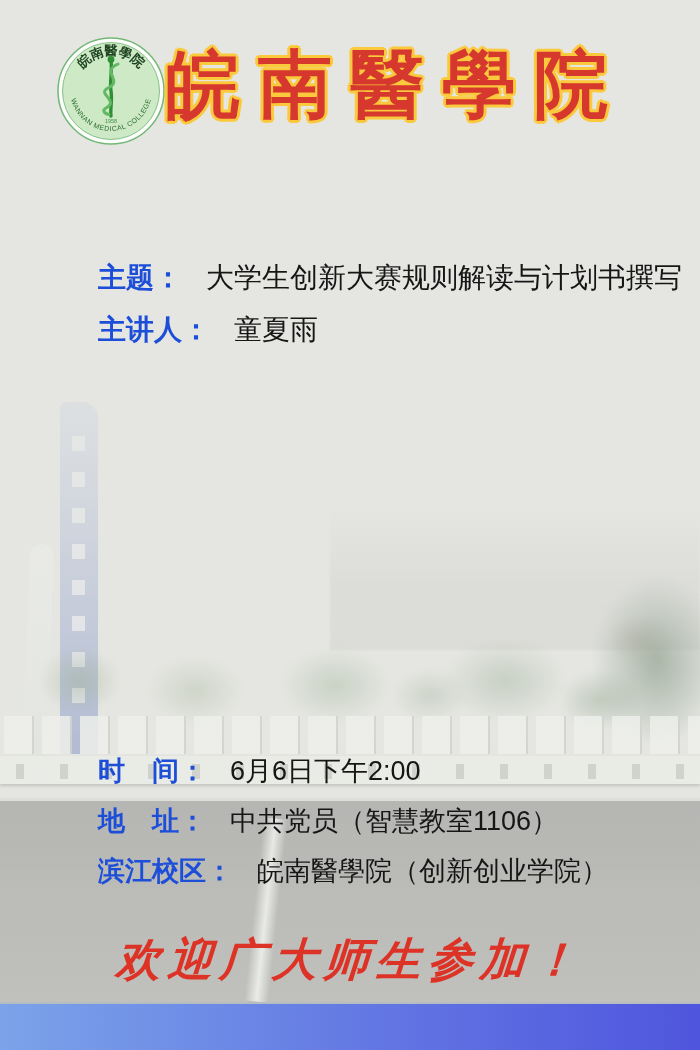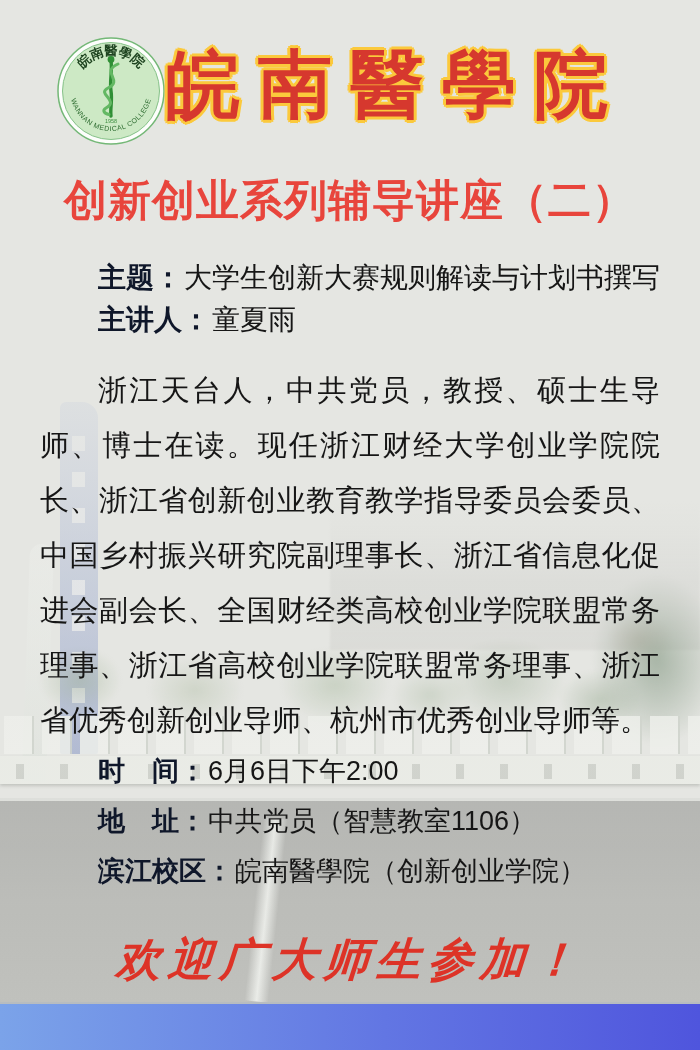--- a/index.html
+++ b/index.html
@@ -83,24 +83,24 @@
     font-size:74px;line-height:96px;font-weight:bold;letter-spacing:18px;
     color:#d6382e;
     text-shadow:3px 0 0 #fbc93c,-3px 0 0 #fbc93c,0 3px 0 #fbc93c,0 -3px 0 #fbc93c,
       2px 2px 0 #fbc93c,-2px 2px 0 #fbc93c,2px -2px 0 #fbc93c,-2px -2px 0 #fbc93c;
   }
   .series-title{
     position:absolute;left:0;top:170px;width:700px;z-index:2;text-align:center;
     font-size:43px;line-height:60px;font-weight:bold;color:#e8453c;letter-spacing:1px;
   }
   .row{position:absolute;left:98px;z-index:2;font-size:28px;line-height:40px;white-space:nowrap;}
-  .row .lab{color:#0f172a;font-weight:bold;}
-  .row .val{color:#161616;margin-left:2px;}
+  .row .lab{color:#1d4ed8;font-weight:bold;}
+  .row .val{color:#161616;margin-left:24px;}
   .r-topic{top:258px;}
-  .r-speaker{top:300px;text-align:right;}
+  .r-speaker{top:310px;text-align:right;}
   .bio{
     position:absolute;left:40px;top:363px;width:620px;z-index:2;margin:0;
     font-size:29px;line-height:55px;color:#161616;
     text-align:justify;text-indent:58px;
   }
   .detail{font-size:27px;}
   .d-time{top:751px;}
   .d-venue{top:801px;}
   .d-org{top:851px;}
   .welcome{
@@ -153,31 +153,29 @@
       <circle cx="55" cy="23.5" r="3.4" fill="#2f8f35" stroke="none"></circle>
     </g>
     <text x="55" y="87" font-size="5.5" text-anchor="middle" fill="#3f8f42">1958</text>
     <text font-size="7" fill="#2c6b2f" letter-spacing="0.5" font-family="Liberation Sans, sans-serif">
       <textPath href="#arcBot" startOffset="50%" text-anchor="middle">WANNAN MEDICAL COLLEGE</textPath>
     </text>
   </svg>
 
   <div class="college-name">皖南醫學院</div>
 
-  <div class="series-title">创新创业系列辅导讲座（二）</div>
 
   <div class="row r-topic">
     <span class="lab">主题：</span><span class="val">大学生创新大赛规则解读与计划书撰写</span>
   </div>
 
   <div class="row r-speaker">
     <span class="lab">主讲人：</span><span class="val">童夏雨</span>
   </div>
 
-  <p class="bio">浙江天台人，中共党员，教授、硕士生导师、博士在读。现任浙江财经大学创业学院院长、浙江省创新创业教育教学指导委员会委员、中国乡村振兴研究院副理事长、浙江省信息化促进会副会长、全国财经类高校创业学院联盟常务理事、浙江省高校创业学院联盟常务理事、浙江省优秀创新创业导师、杭州市优秀创业导师等。</p>
 
   <div class="row detail d-time">
     <span class="lab">时　间：</span><span class="val">6月6日下午2:00</span>
   </div>
 
   <div class="row detail d-venue">
     <span class="lab">地　址：</span><span class="val">中共党员（智慧教室1106）</span>
   </div>
 
   <div class="row detail d-org">

